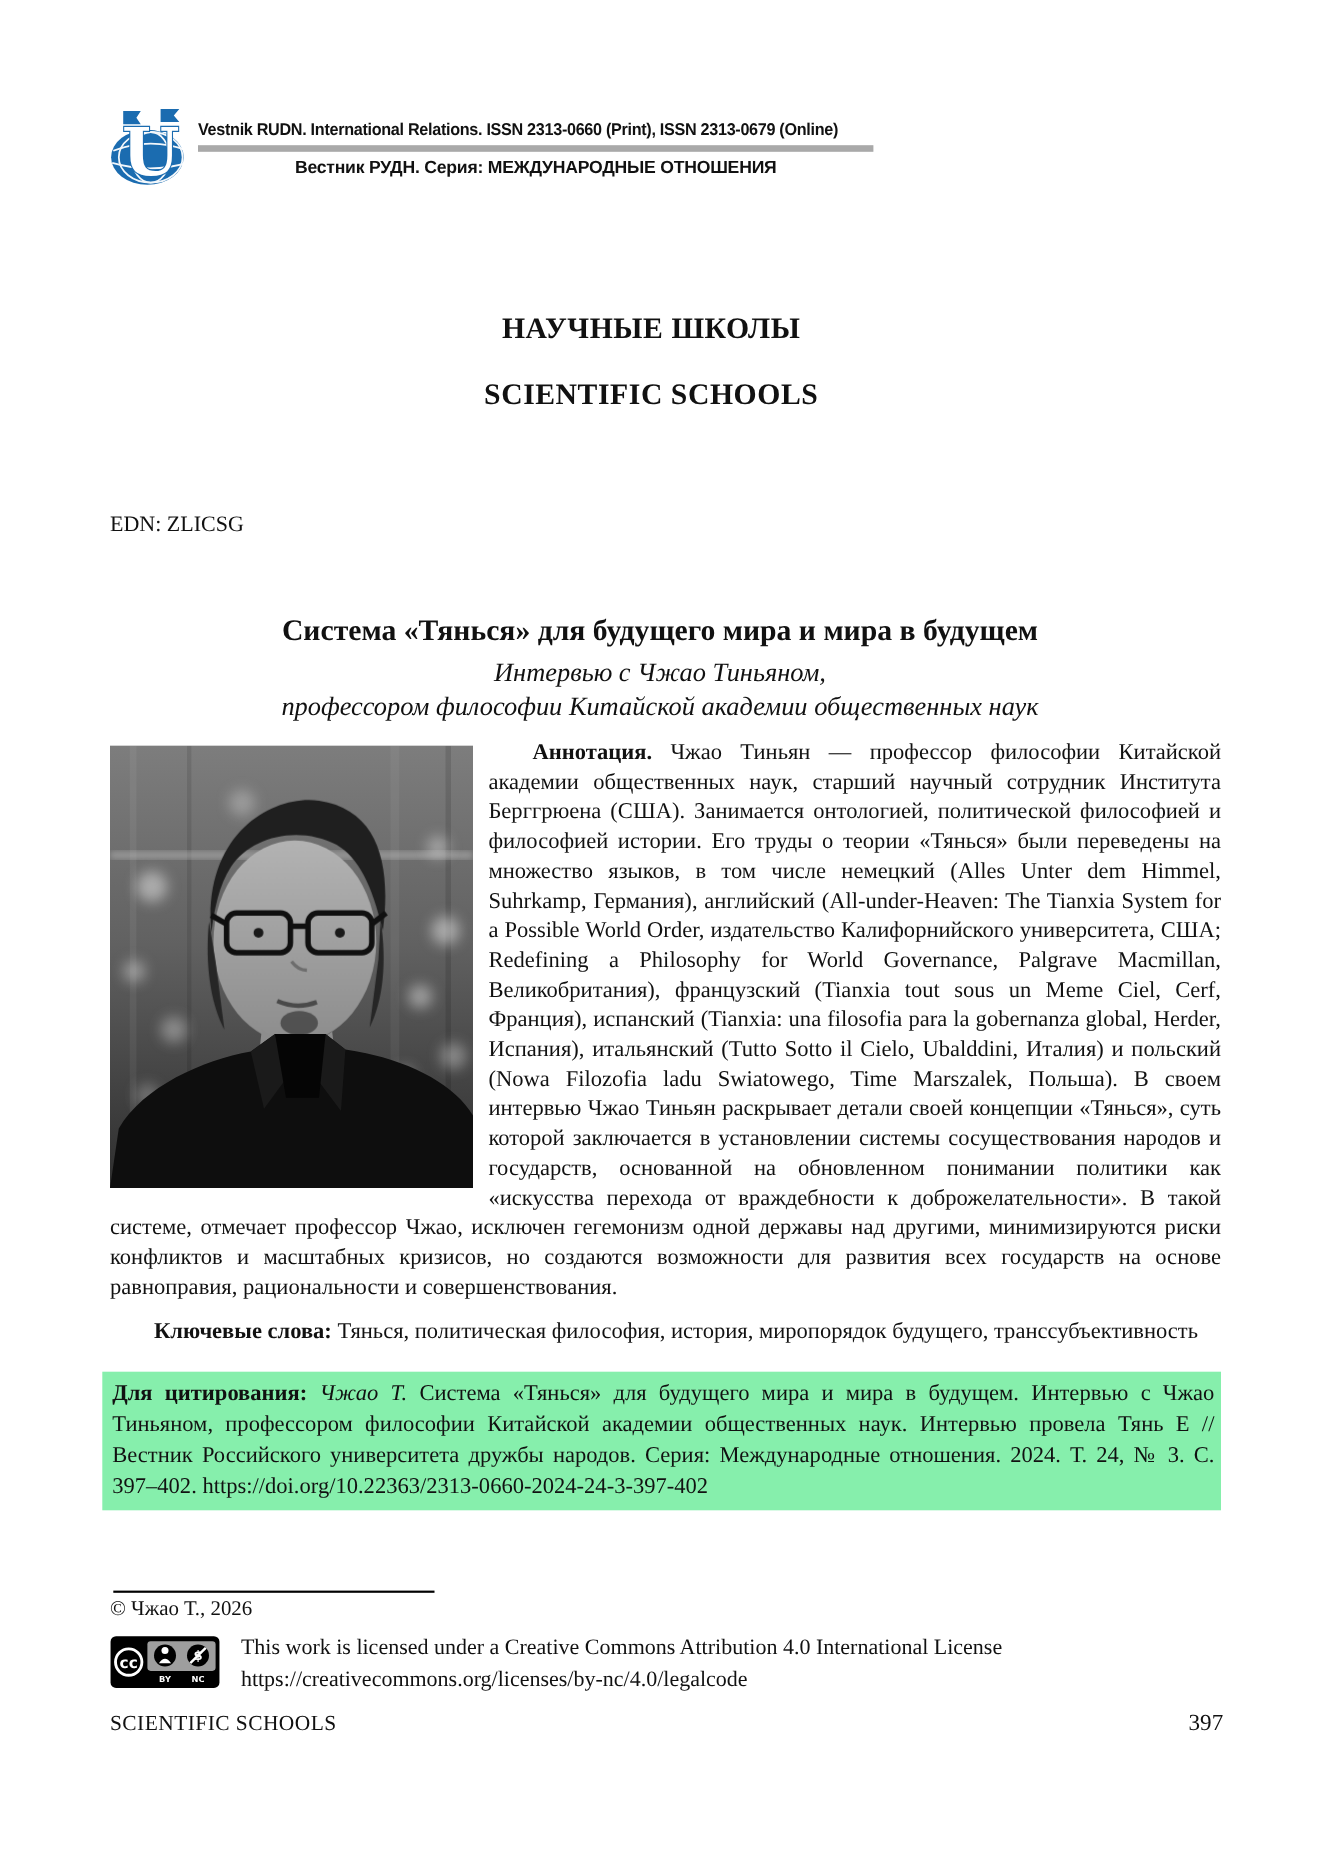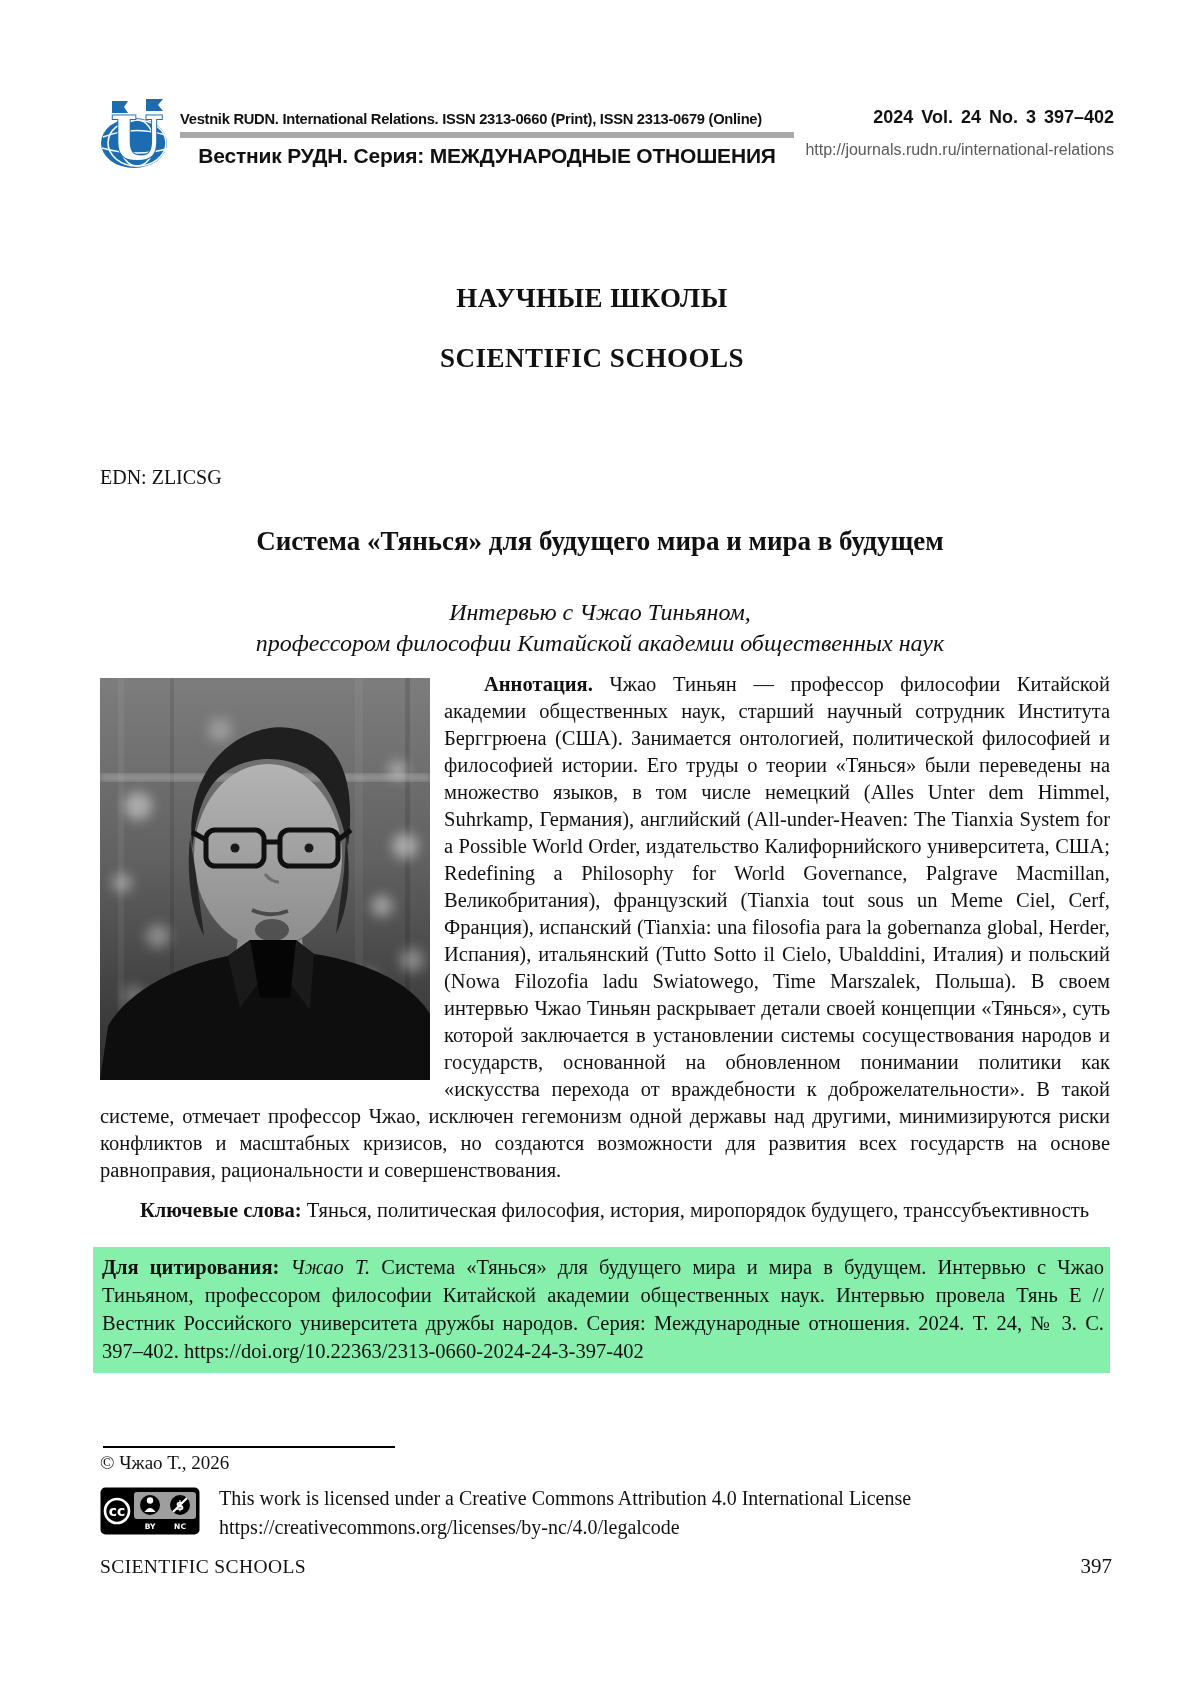--- a/index.html
+++ b/index.html
@@ -12,35 +12,35 @@
   
   .hdr { position:absolute; top:98px; left:100px; right:86px; display:flex; align-items:flex-start; }
   .logo { width:72px; height:72px; flex:0 0 auto; }
   .hdr-center { width:614px; margin-left:8px; margin-top:12px; }
   .hdr-line1 {
     font-family:"Liberation Sans", sans-serif; font-weight:700; font-size:15.5px;
     letter-spacing:-0.3px; white-space:nowrap; transform:scaleX(.95); transform-origin:left center;
   }
   .hdr-bar { height:6px; background:#a9a9a9; margin-top:4px; }
   .hdr-line2 {
-    font-family:"Liberation Sans", sans-serif; font-weight:700; font-size:21px;
+    font-family:"Liberation Sans", sans-serif; font-weight:700; font-size:16px;
     text-align:center; margin-top:6px; letter-spacing:-0.2px; white-space:nowrap;
   }
   .hdr-right { flex:1; text-align:right; margin-top:9px; }
   .hdr-issue { font-family:"Liberation Sans", sans-serif; font-weight:700; font-size:18px; word-spacing:3px; white-space:nowrap; }
   .hdr-url { font-family:"Liberation Sans", sans-serif; font-size:16px; color:#595959; margin-top:13px; white-space:nowrap; }
 
   
   .sect { position:absolute; top:283px; left:0; right:16px; text-align:center; }
   .sect-h { font-size:27px; font-weight:700; letter-spacing:.5px; }
   .sect-h + .sect-h { margin-top:29px; }
 
   
   .ids { position:absolute; top:464px; left:100px; font-size:20px; line-height:26px; }
-  .title { position:absolute; top:508px; left:0; right:0; text-align:center; font-size:27px; font-weight:700; }
+  .title { position:absolute; top:540px; left:0; right:0; text-align:center; font-size:27px; font-weight:700; }
   .subtitle { position:absolute; top:597px; left:0; right:0; text-align:center; font-style:italic; font-size:24px; line-height:31px; }
 
   
   .abstract-wrap { position:absolute; top:671px; left:100px; width:1010px; font-size:20.5px; line-height:27px; text-align:justify; }
   .photo { float:left; width:330px; height:402px; margin:7px 14px 6px 0; background:#444; }
   .photo svg { display:block; width:100%; height:100%; }
   .abstract-p { margin:0; text-indent:40px; }
   .keywords-p { margin:13px 0 0 0; text-indent:40px; clear:none; }
   .b { font-weight:700; }
   .i { font-style:italic; }
@@ -81,24 +81,20 @@
         </g>
         <path d="M12,3 h16 l-4,6 4,6 h-16 z" fill="#1b6cb0"></path>
         <path d="M46,1 h17 l-5,6 5,6 h-17 z" fill="#1b6cb0"></path>
         <text x="37" y="61" text-anchor="middle" font-family="DejaVu Serif, serif" font-size="60" font-weight="bold" fill="#ffffff" stroke="#1b6cb0" stroke-width="2" paint-order="stroke">U</text>
       </svg>
     </div>
     <div class="hdr-center">
       <div class="hdr-line1">Vestnik RUDN. International Relations. ISSN 2313-0660 (Print), ISSN 2313-0679 (Online)</div>
       <div class="hdr-bar"></div>
       <div class="hdr-line2">Вестник РУДН. Серия: МЕЖДУНАРОДНЫЕ ОТНОШЕНИЯ</div>
-    </div>
-    <div class="hdr-right">
-      <div class="hdr-issue">2024  Vol. 24  No. 3  397–402</div>
-      <div class="hdr-url">http://journals.rudn.ru/international-relations</div>
     </div>
   </div>
 
   <div class="sect">
     <div class="sect-h">НАУЧНЫЕ ШКОЛЫ</div>
     <div class="sect-h">SCIENTIFIC SCHOOLS</div>
   </div>
 
   <div class="ids">
     <div>EDN: ZLICSG</div>

